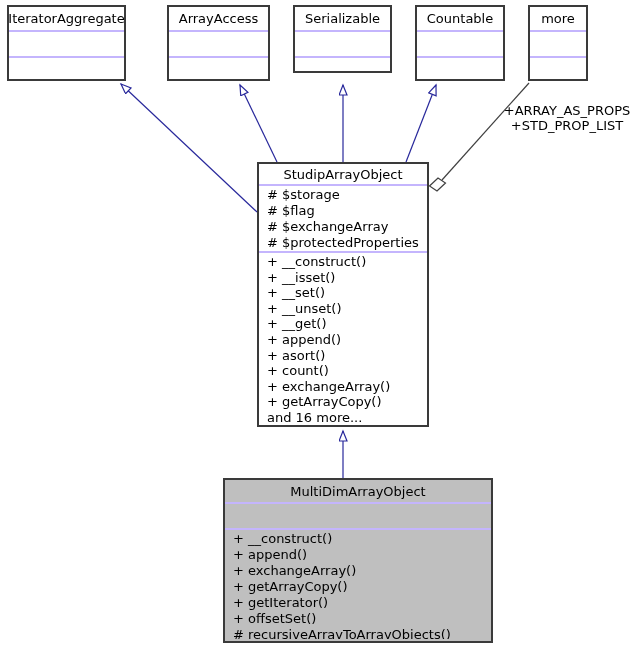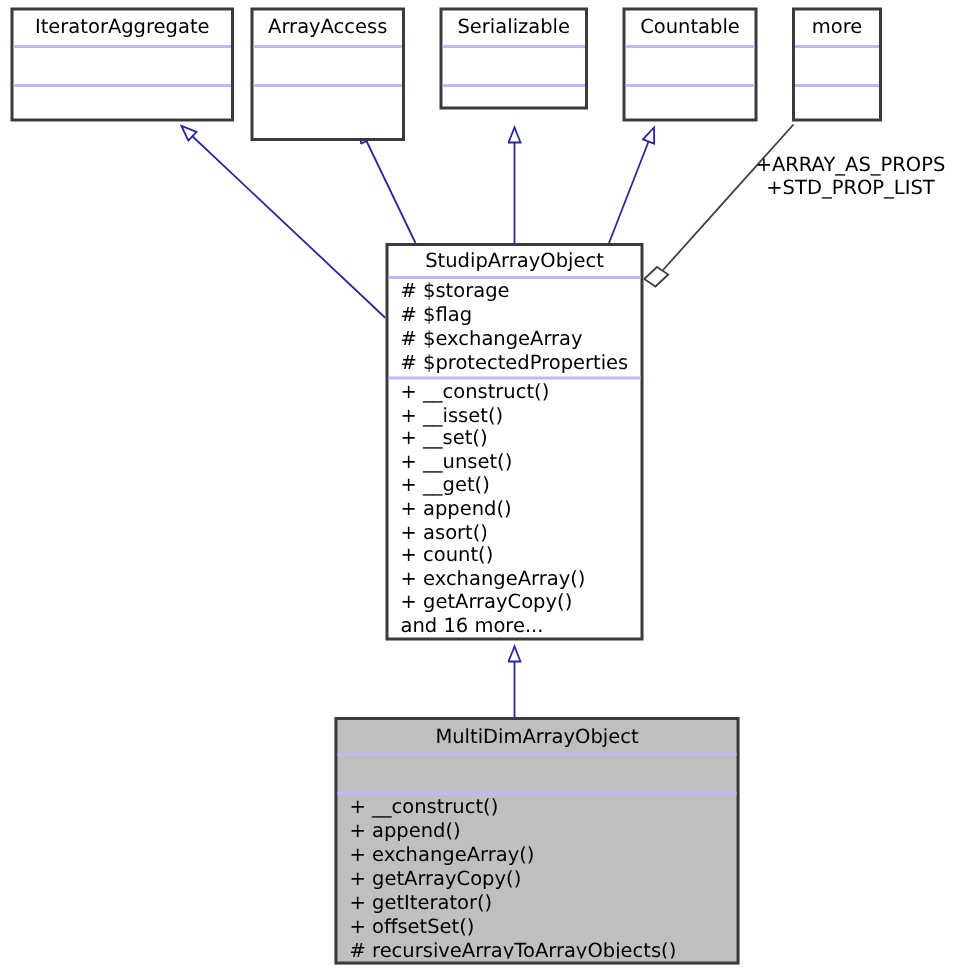--- a/index.html
+++ b/index.html
@@ -104,27 +104,27 @@
     <line x1="277" y1="162" x2="240" y2="85" stroke="#28289b" stroke-width="1.2" marker-end="url(#inheritArrow)"></line>
     <line x1="343" y1="162" x2="343" y2="85" stroke="#28289b" stroke-width="1.2" marker-end="url(#inheritArrow)"></line>
     <line x1="406" y1="162" x2="436" y2="85" stroke="#28289b" stroke-width="1.2" marker-end="url(#inheritArrow)"></line>
 
     <line x1="343" y1="478" x2="343" y2="431" stroke="#28289b" stroke-width="1.2" marker-end="url(#inheritArrow)"></line>
 
     <line x1="529" y1="83" x2="442" y2="180" stroke="#404040" stroke-width="1.2"></line>
     <polygon points="429.5,186 438,178 445.5,183 437,191" fill="#ffffff" stroke="#404040" stroke-width="1.2"></polygon>
   </svg>
 
-  <div class="uml-box iface" style="left:7px; top:5px; width:149px; height:76px;">
+  <div class="uml-box iface" style="left:7px; top:5px; width:119px; height:76px;">
     <div class="title">IteratorAggregate</div>
     <div class="compartment comp-a"></div>
     <div class="compartment comp-b"></div>
   </div>
 
-  <div class="uml-box iface" style="left:167px; top:5px; width:103px; height:89px;">
+  <div class="uml-box iface" style="left:167px; top:5px; width:103px; height:76px;">
     <div class="title">ArrayAccess</div>
     <div class="compartment comp-a"></div>
     <div class="compartment comp-b"></div>
   </div>
 
   <div class="uml-box iface" style="left:293px; top:5px; width:99px; height:68px;">
     <div class="title">Serializable</div>
     <div class="compartment comp-a"></div>
     <div class="compartment comp-b"></div>
   </div>

